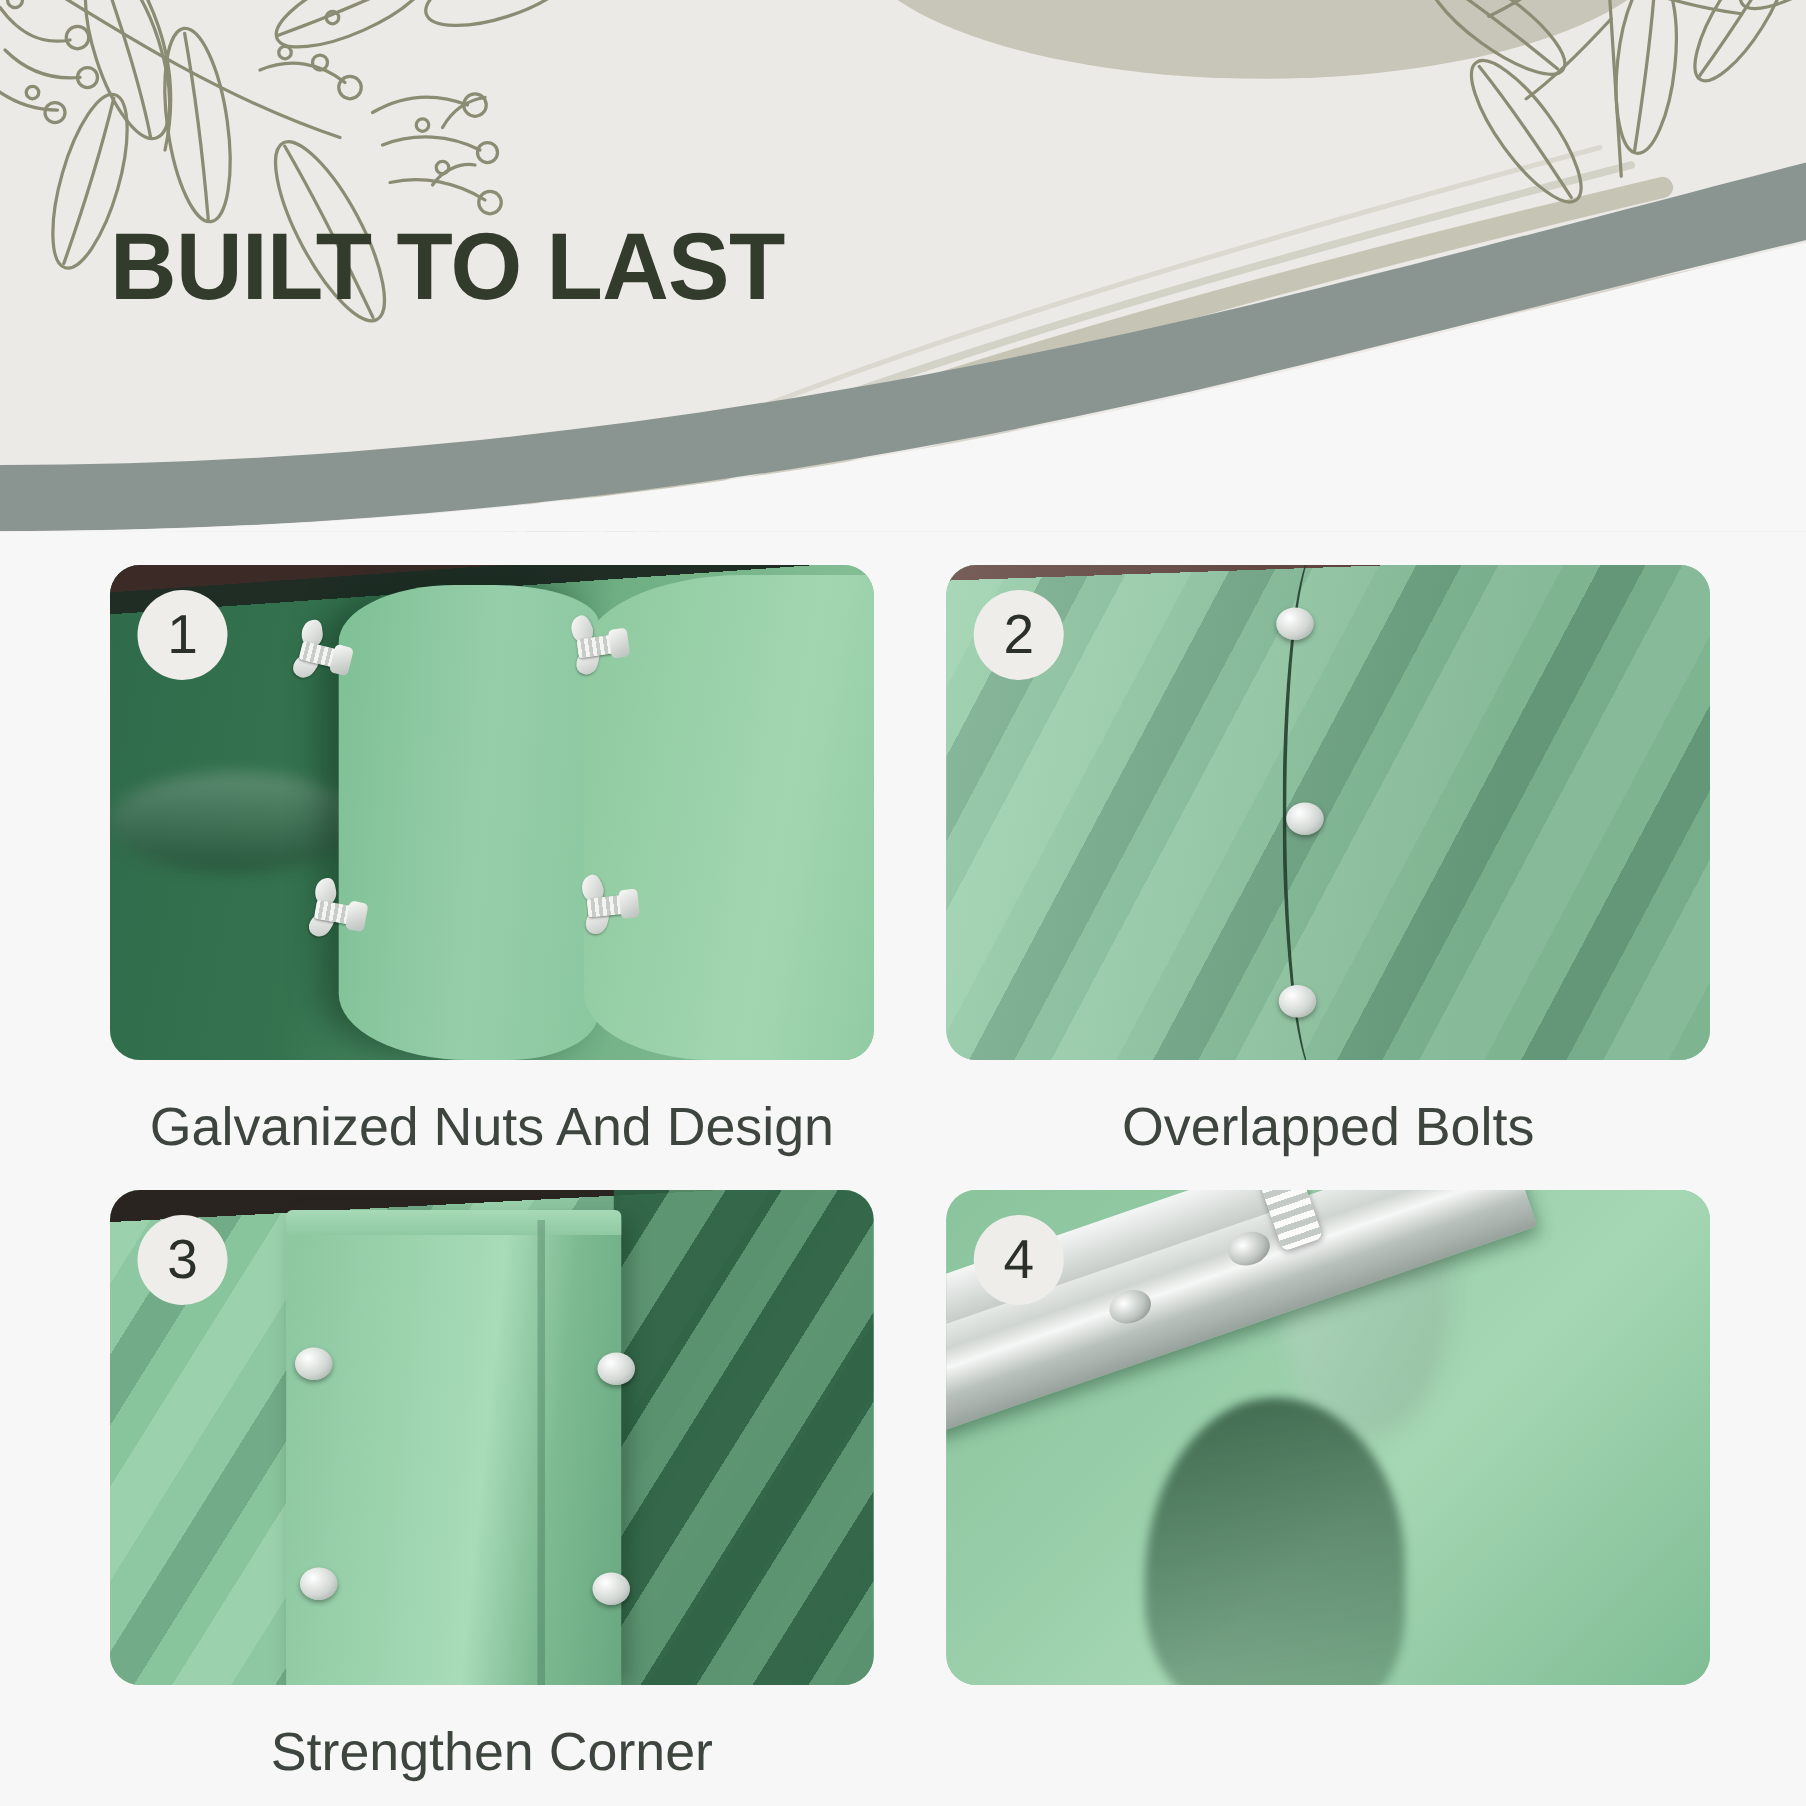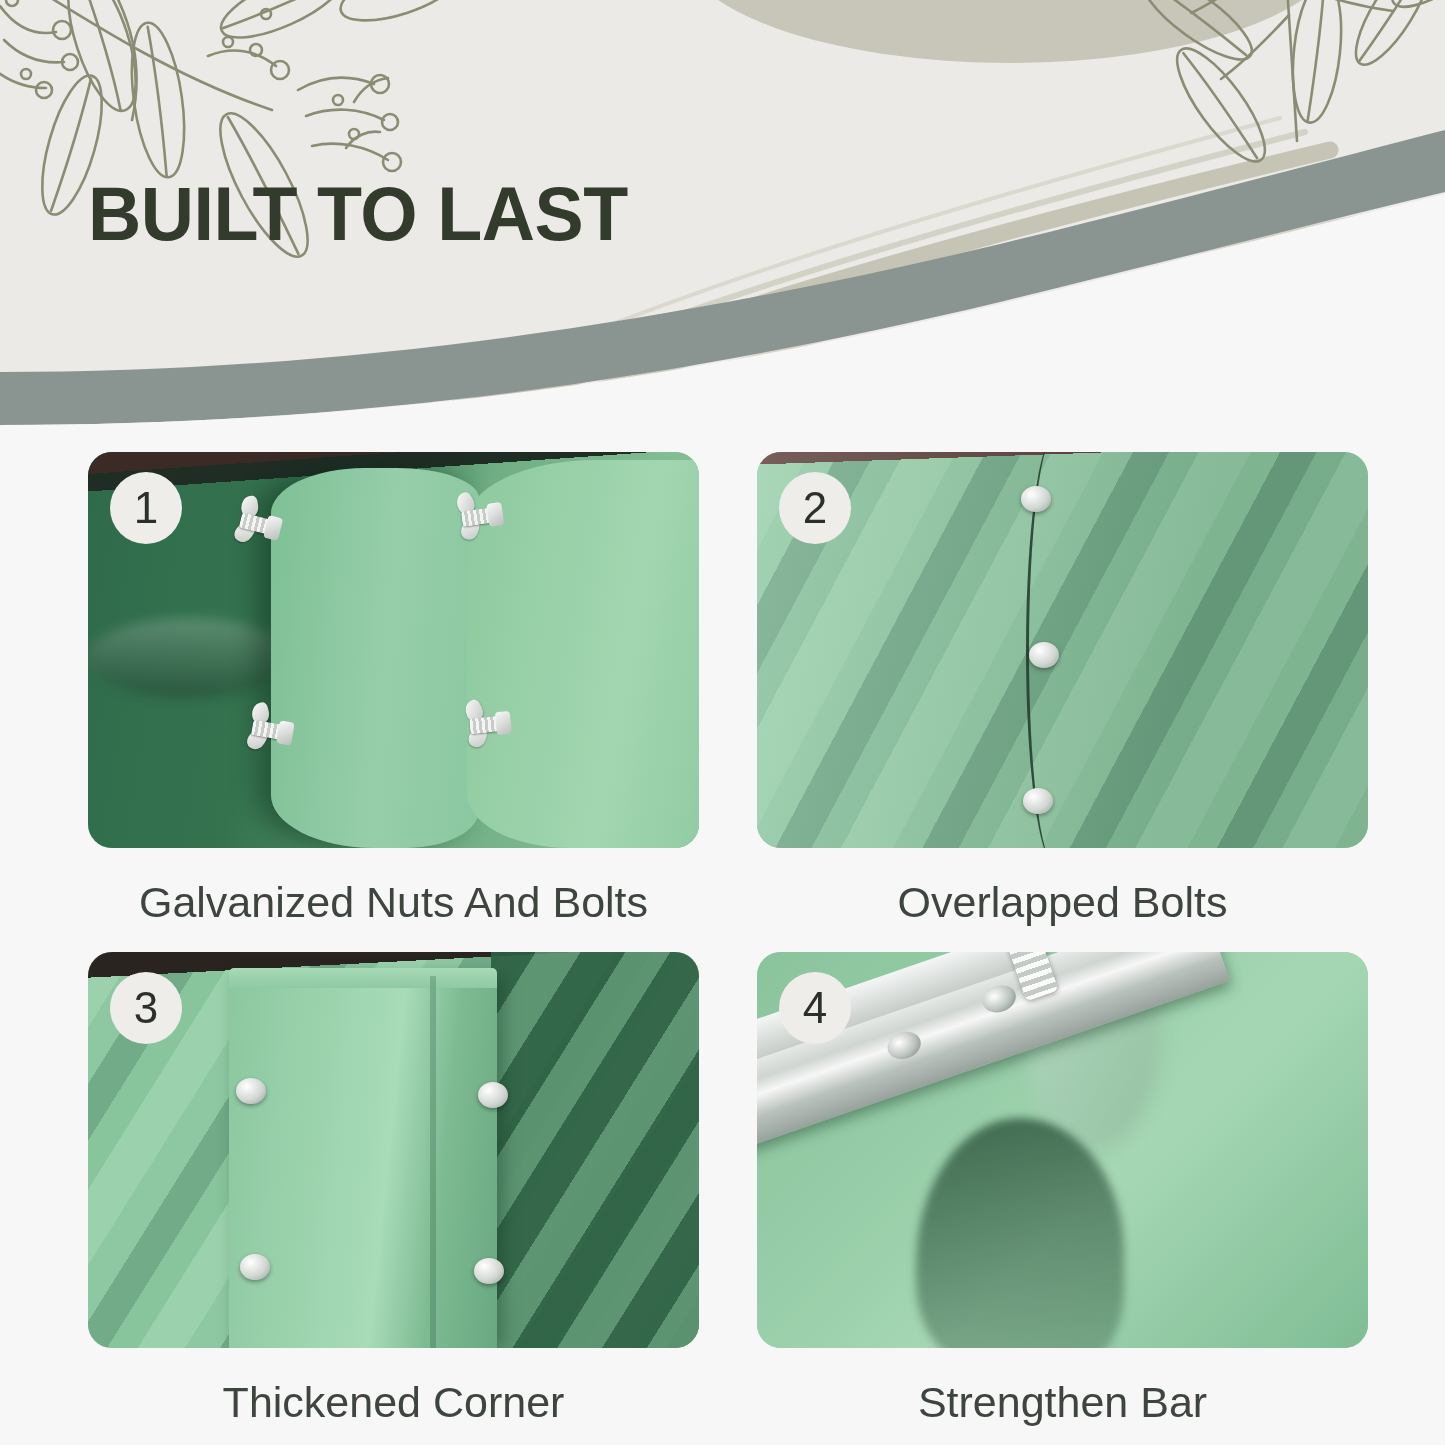--- a/index.html
+++ b/index.html
@@ -330,21 +330,21 @@
       </div>
       <div class="bolt" style="left:378px;top:252px;transform:rotate(-6deg);">
         <div class="wing-a"></div>
           <div class="wing-b"></div>
         <div class="shank"></div>
           <div class="head"></div>
       </div>
 
       <div class="badge">1</div>
     </div>
-    <div class="caption">Galvanized Nuts And Bolts</div>
+    <div class="caption">Galvanized Nuts And Design</div>
   </div>
 
   <div class="card card-c1 card-r0">
     <div class="photo">
       <div class="photo-inner p2-bg"></div>
       <div class="p2-shade"></div>
       <div class="p2-seam-wave"></div>
       <div class="screw" style="left:264px;top:34px;"></div>
       <div class="screw" style="left:272px;top:190px;"></div>
       <div class="screw" style="left:266px;top:336px;"></div>
@@ -362,34 +362,33 @@
       <div class="p3-post-cap"></div>
       <div class="p3-edge"></div>
 
       <div class="screw" style="left:148px;top:126px;"></div>
       <div class="screw" style="left:152px;top:302px;"></div>
       <div class="screw" style="left:390px;top:130px;"></div>
       <div class="screw" style="left:386px;top:306px;"></div>
 
       <div class="badge">3</div>
     </div>
-    <div class="caption">Thickened Corner</div>
+    <div class="caption">Strengthen Corner</div>
   </div>
 
   <div class="card card-c1 card-r1">
     <div class="photo">
       <div class="photo-inner p4-bg"></div>
       <div class="p4-fold"></div>
       <div class="p4-shadow"></div>
 
       <div class="p4-bar">
         <div class="p4-bar-face"></div>
         <div class="p4-hole" style="left:34%;top:30%;"></div>
         <div class="p4-hole" style="left:54%;top:14%;"></div>
         <div class="p4-stud" style="left:62%;top:-46%;"></div>
       </div>
 
       <div class="badge">4</div>
     </div>
-    <div class="caption">Strengthen Bar</div>
   </div>
 
 </div>
 
 </body></html>

